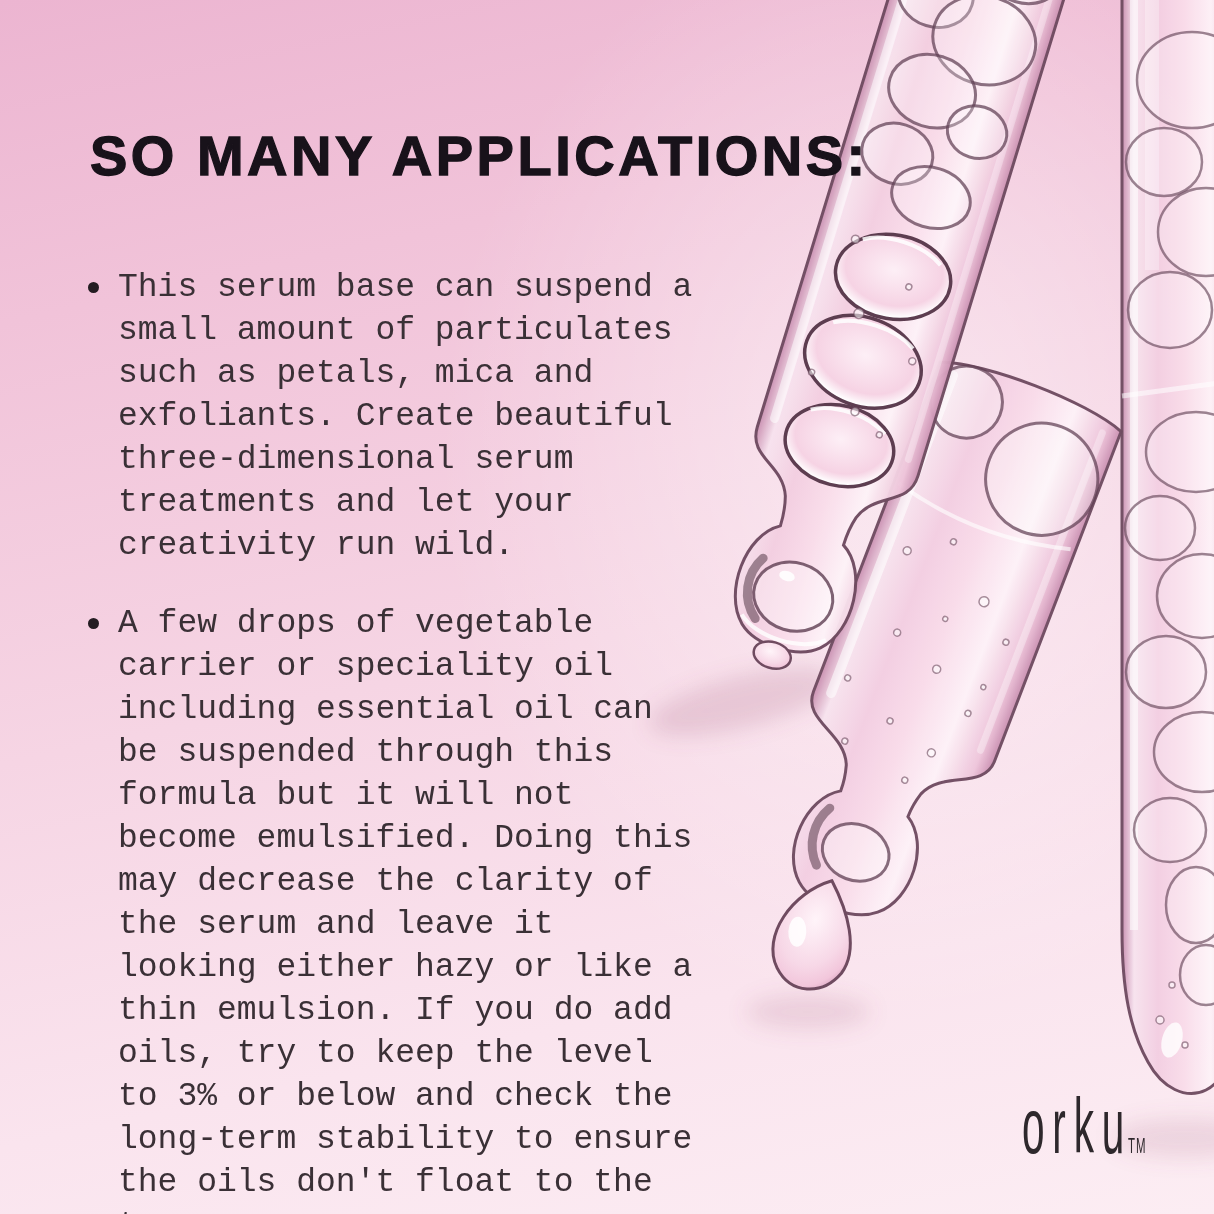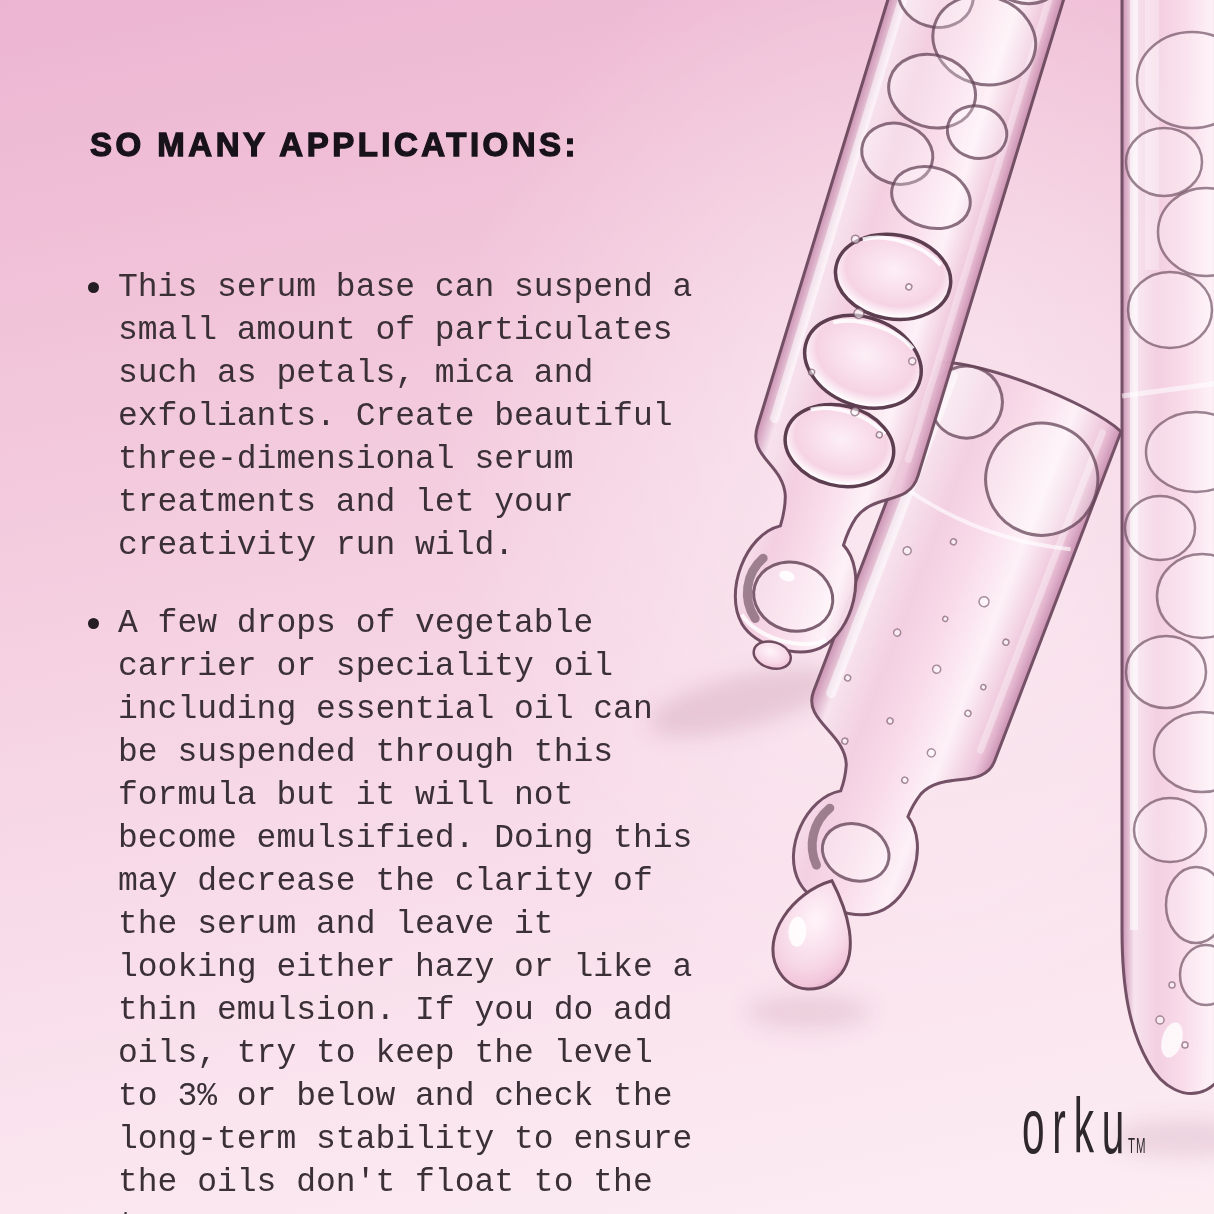--- a/index.html
+++ b/index.html
@@ -18,21 +18,21 @@
 
   .art { position: absolute; inset: 0; width: 1214px; height: 1214px; }
 
   .heading {
     position: absolute;
     left: 90px;
     top: 128px;
     margin: 0;
     font-family: "Liberation Sans", sans-serif;
     font-weight: 700;
-    font-size: 33px;
+    font-size: 56px;
     line-height: 1;
     letter-spacing: 3.5px;
     color: #18121a;
     -webkit-text-stroke: 1.3px #18121a;
     white-space: nowrap;
   }
 
   .points {
     position: absolute;
     left: 86px;

